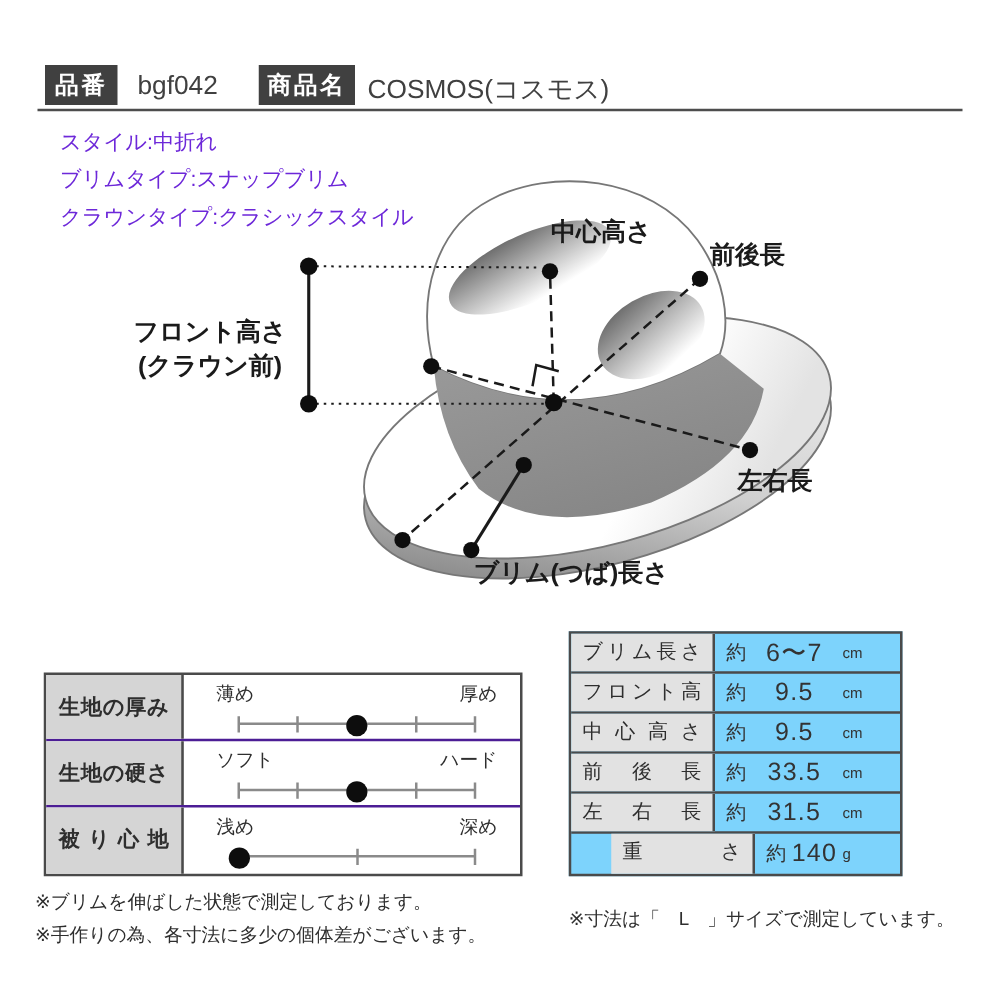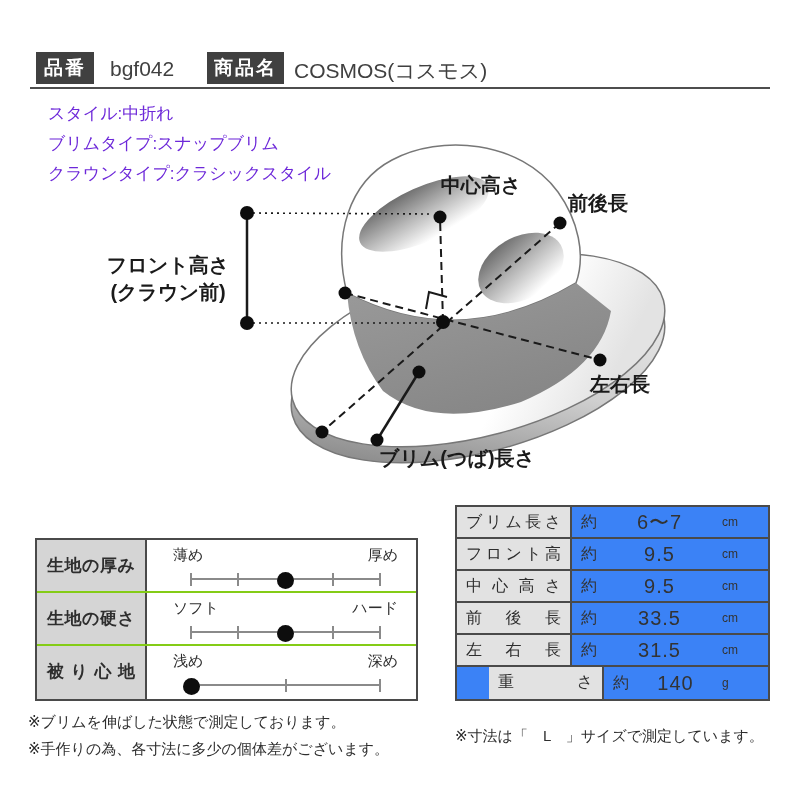--- a/index.html
+++ b/index.html
@@ -20,35 +20,35 @@
 
   
   #style-lines { left:48px; top:99px; font-size:17px; line-height:30px; color:#6d28d9; }
 
   
   #hat-svg { position:absolute; left:0; top:0; }
   .dlabel { font-size:20px; font-weight:bold; fill:#1a1a1a; }
 
   
   #attr-table { left:35px; top:538px; width:383px; border:2px solid #4a4a4a; background:#fff; }
-  .attr-row { display:flex; height:53px; border-bottom:2px solid #84cc16; }
+  .attr-row { display:flex; height:53px; border-bottom:2px solid #4c1d95; }
   .attr-row:last-child { border-bottom:none; }
   .attr-label { width:110px; background:#d5d5d5; border-right:2px solid #4a4a4a;
     font-size:17px; font-weight:bold; color:#2e2e2e; padding:0 10px; line-height:51px;
     text-align:justify; text-align-last:justify; }
   .scale { position:relative; flex:1; }
   .minmax { position:absolute; top:6px; font-size:15px; color:#2e2e2e; }
   .minmax.min { left:26px; }
   .minmax.max { right:18px; }
   .track { position:absolute; left:44px; right:36px; top:38px; border-top:2px solid #8a8a8a; }
   .tick { position:absolute; top:-7px; width:2px; height:13px; background:#8a8a8a; transform:translateX(-1px); }
   .dot { position:absolute; top:-8px; width:17px; height:17px; border-radius:50%; background:#0d0d0d; }
 
   
-  #spec-table { left:455px; top:505px; width:315px; border:2px solid #4a4a4a; background:#3b82f6; }
+  #spec-table { left:455px; top:505px; width:267px; border:2px solid #4a4a4a; background:#7dd3fc; }
   .spec-row { display:flex; height:32px; border-bottom:2px solid #4a4a4a; }
   .spec-row:last-child { border-bottom:none;padding-left:32px; }
   .spec-label { width:115px; background:#e2e2e2; border-right:2px solid #4a4a4a;
     font-size:16px; color:#2e2e2e; padding:0 9px; line-height:30px;
     text-align:justify; text-align-last:justify; }
   .spec-value { flex:1; display:flex; align-items:center; }
   .approx { font-size:16px; margin-left:9px; }
   .val { flex:1; text-align:center; font-size:20px; letter-spacing:1px; }
   .unit { width:36px; font-size:12px; margin-right:10px; text-align:left; }
 

